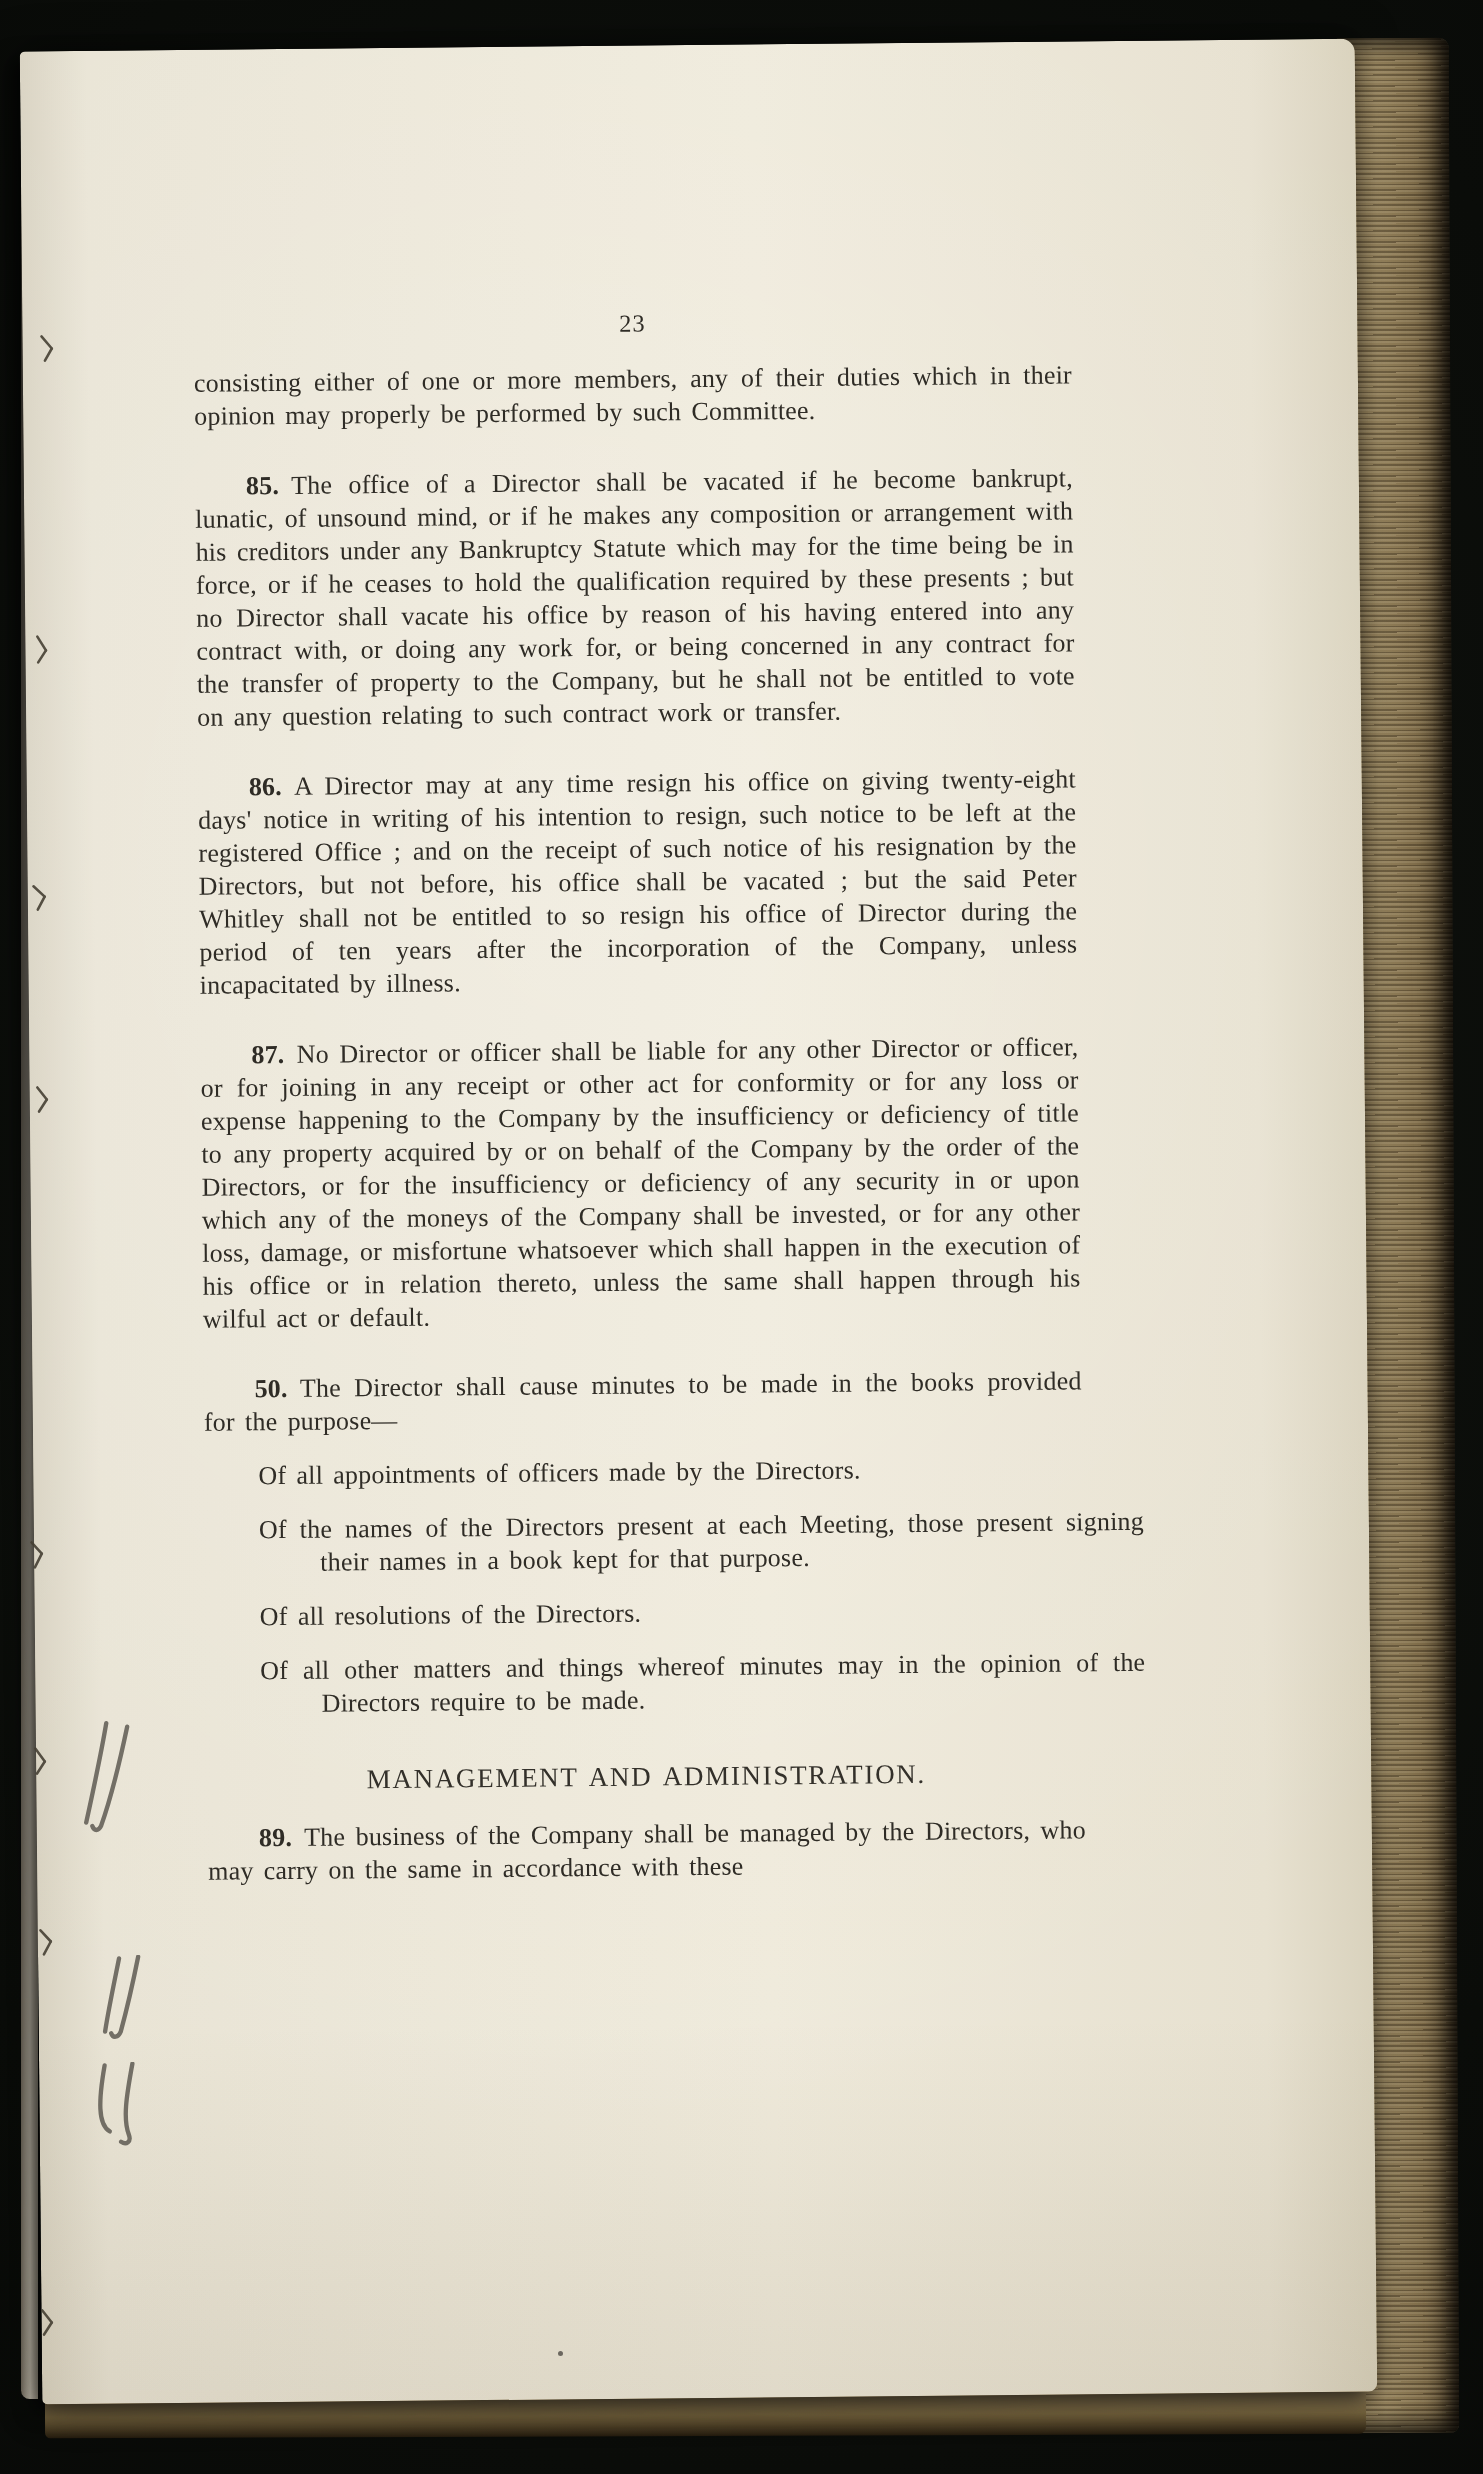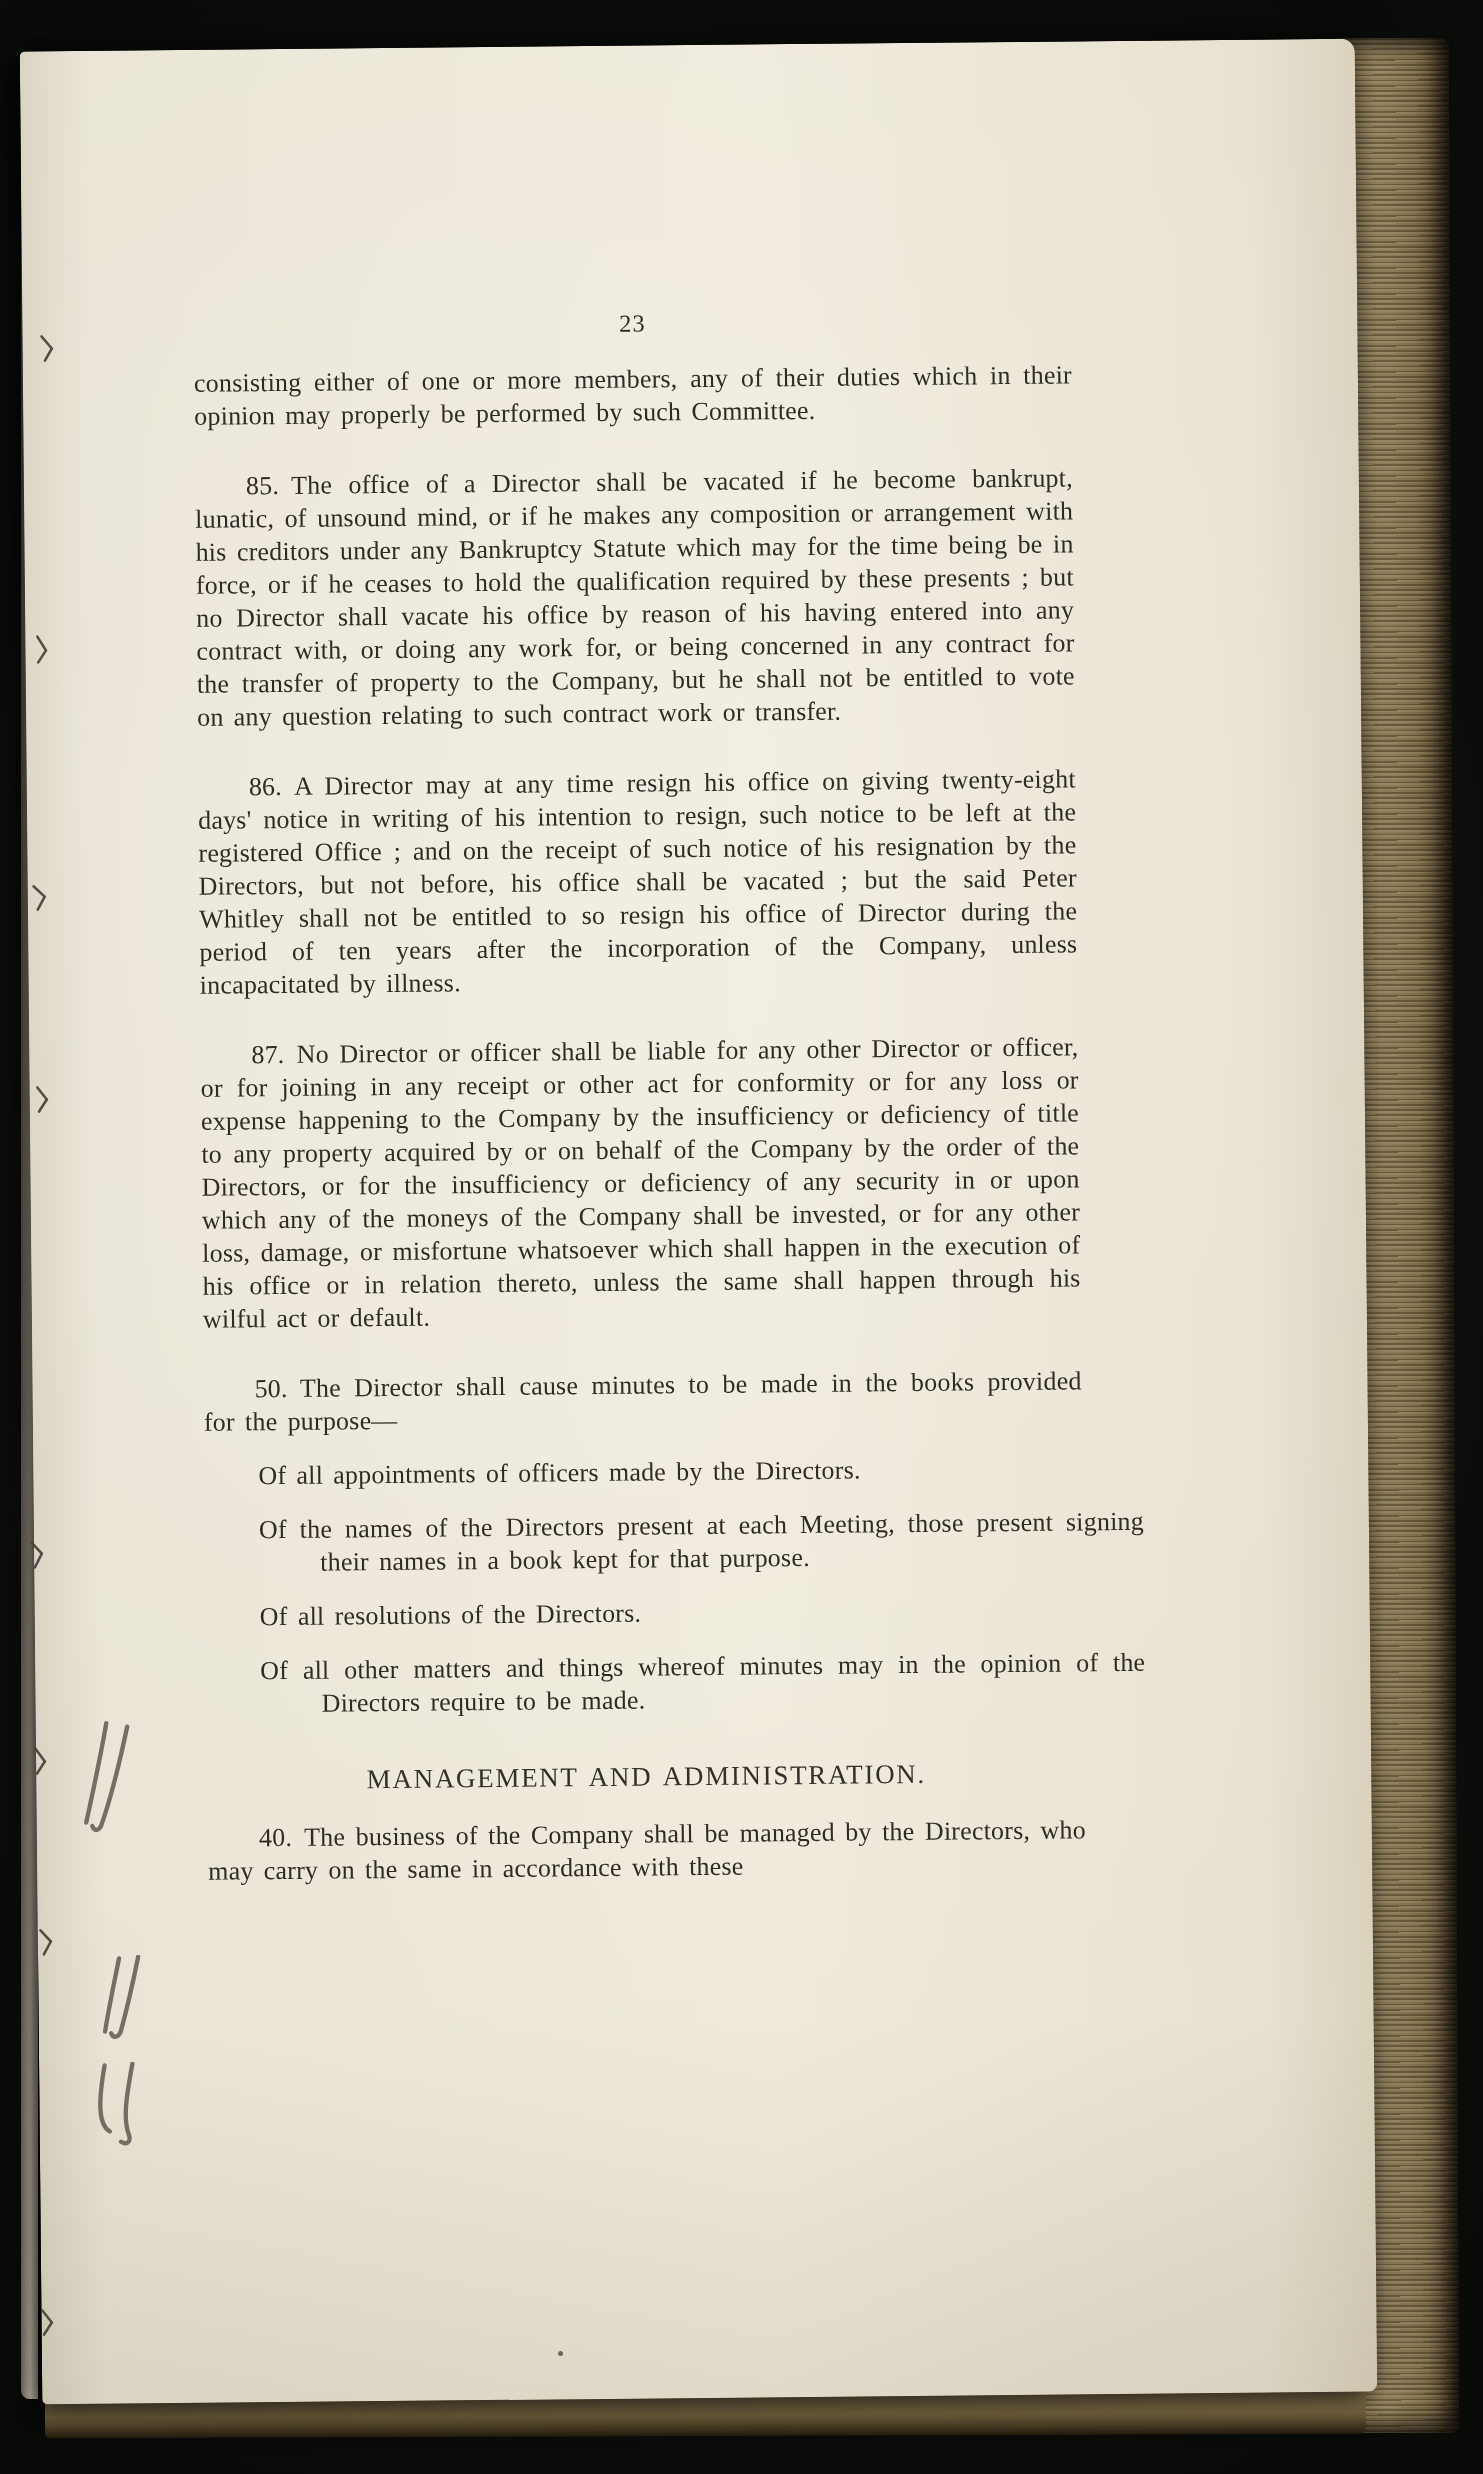--- a/index.html
+++ b/index.html
@@ -56,21 +56,21 @@
     position:absolute; left:171px; top:261px; width:878px;
     color:#2f2c26;
     font-size:26px; line-height:33px;
     text-align:justify;
     letter-spacing:0.2px; word-spacing:3.5px;
   }
   .page-number { text-align:center; font-size:24.4px; margin:0 0 22.7px 0; letter-spacing:0.9px; }
   p { margin:0; }
   .cont { margin-top:0; }
   .clause { margin-top:37px; text-indent:51px; }
-  .cnum { margin-right:12.2px; }
+  .cnum { margin-right:12.2px;font-weight:bold; }
   .minute-item {
     margin:21px 0 0 54px; width:824px;
     padding-left:61px; text-indent:-61px;
   }
   .section-heading {
     margin:44px 0 0 0; text-align:center;
     font-size:27px; font-weight:normal; letter-spacing:1.7px; color:#33302a;
   }
   .closing { margin-top:24.4px; text-indent:51px; }
 
@@ -111,21 +111,21 @@
 
       <p class="clause"><span class="cnum">50.</span><span>The Director shall cause minutes to be made in the books provided for the purpose—</span></p>
 
       <p class="minute-item">Of all appointments of officers made by the Directors.</p>
       <p class="minute-item">Of the names of the Directors present at each Meeting, those present signing their names in a book kept for that purpose.</p>
       <p class="minute-item">Of all resolutions of the Directors.</p>
       <p class="minute-item">Of all other matters and things whereof minutes may in the opinion of the Directors require to be made.</p>
 
       <h2 class="section-heading">MANAGEMENT AND ADMINISTRATION.</h2>
 
-      <p class="closing"><span class="cnum">40.</span><span>The business of the Company shall be managed by the Directors, who may carry on the same in accordance with these</span></p>
+      <p class="closing"><span class="cnum">89.</span><span>The business of the Company shall be managed by the Directors, who may carry on the same in accordance with these</span></p>
 
     </div>
   </div>
 
   <svg class="pencil" style="left:80px; top:1718px;" width="56" height="115" viewBox="0 0 64 132">
     <path d="M30,6 C24,42 14,88 7,120"></path>
     <path d="M54,10 C46,48 34,96 24,124 C21,130 16,130 14,124"></path>
   </svg>
   <svg class="pencil" style="left:98px; top:1955px;" width="49" height="87" viewBox="0 0 56 100">
     <path d="M24,4 C18,34 12,62 8,88"></path>

